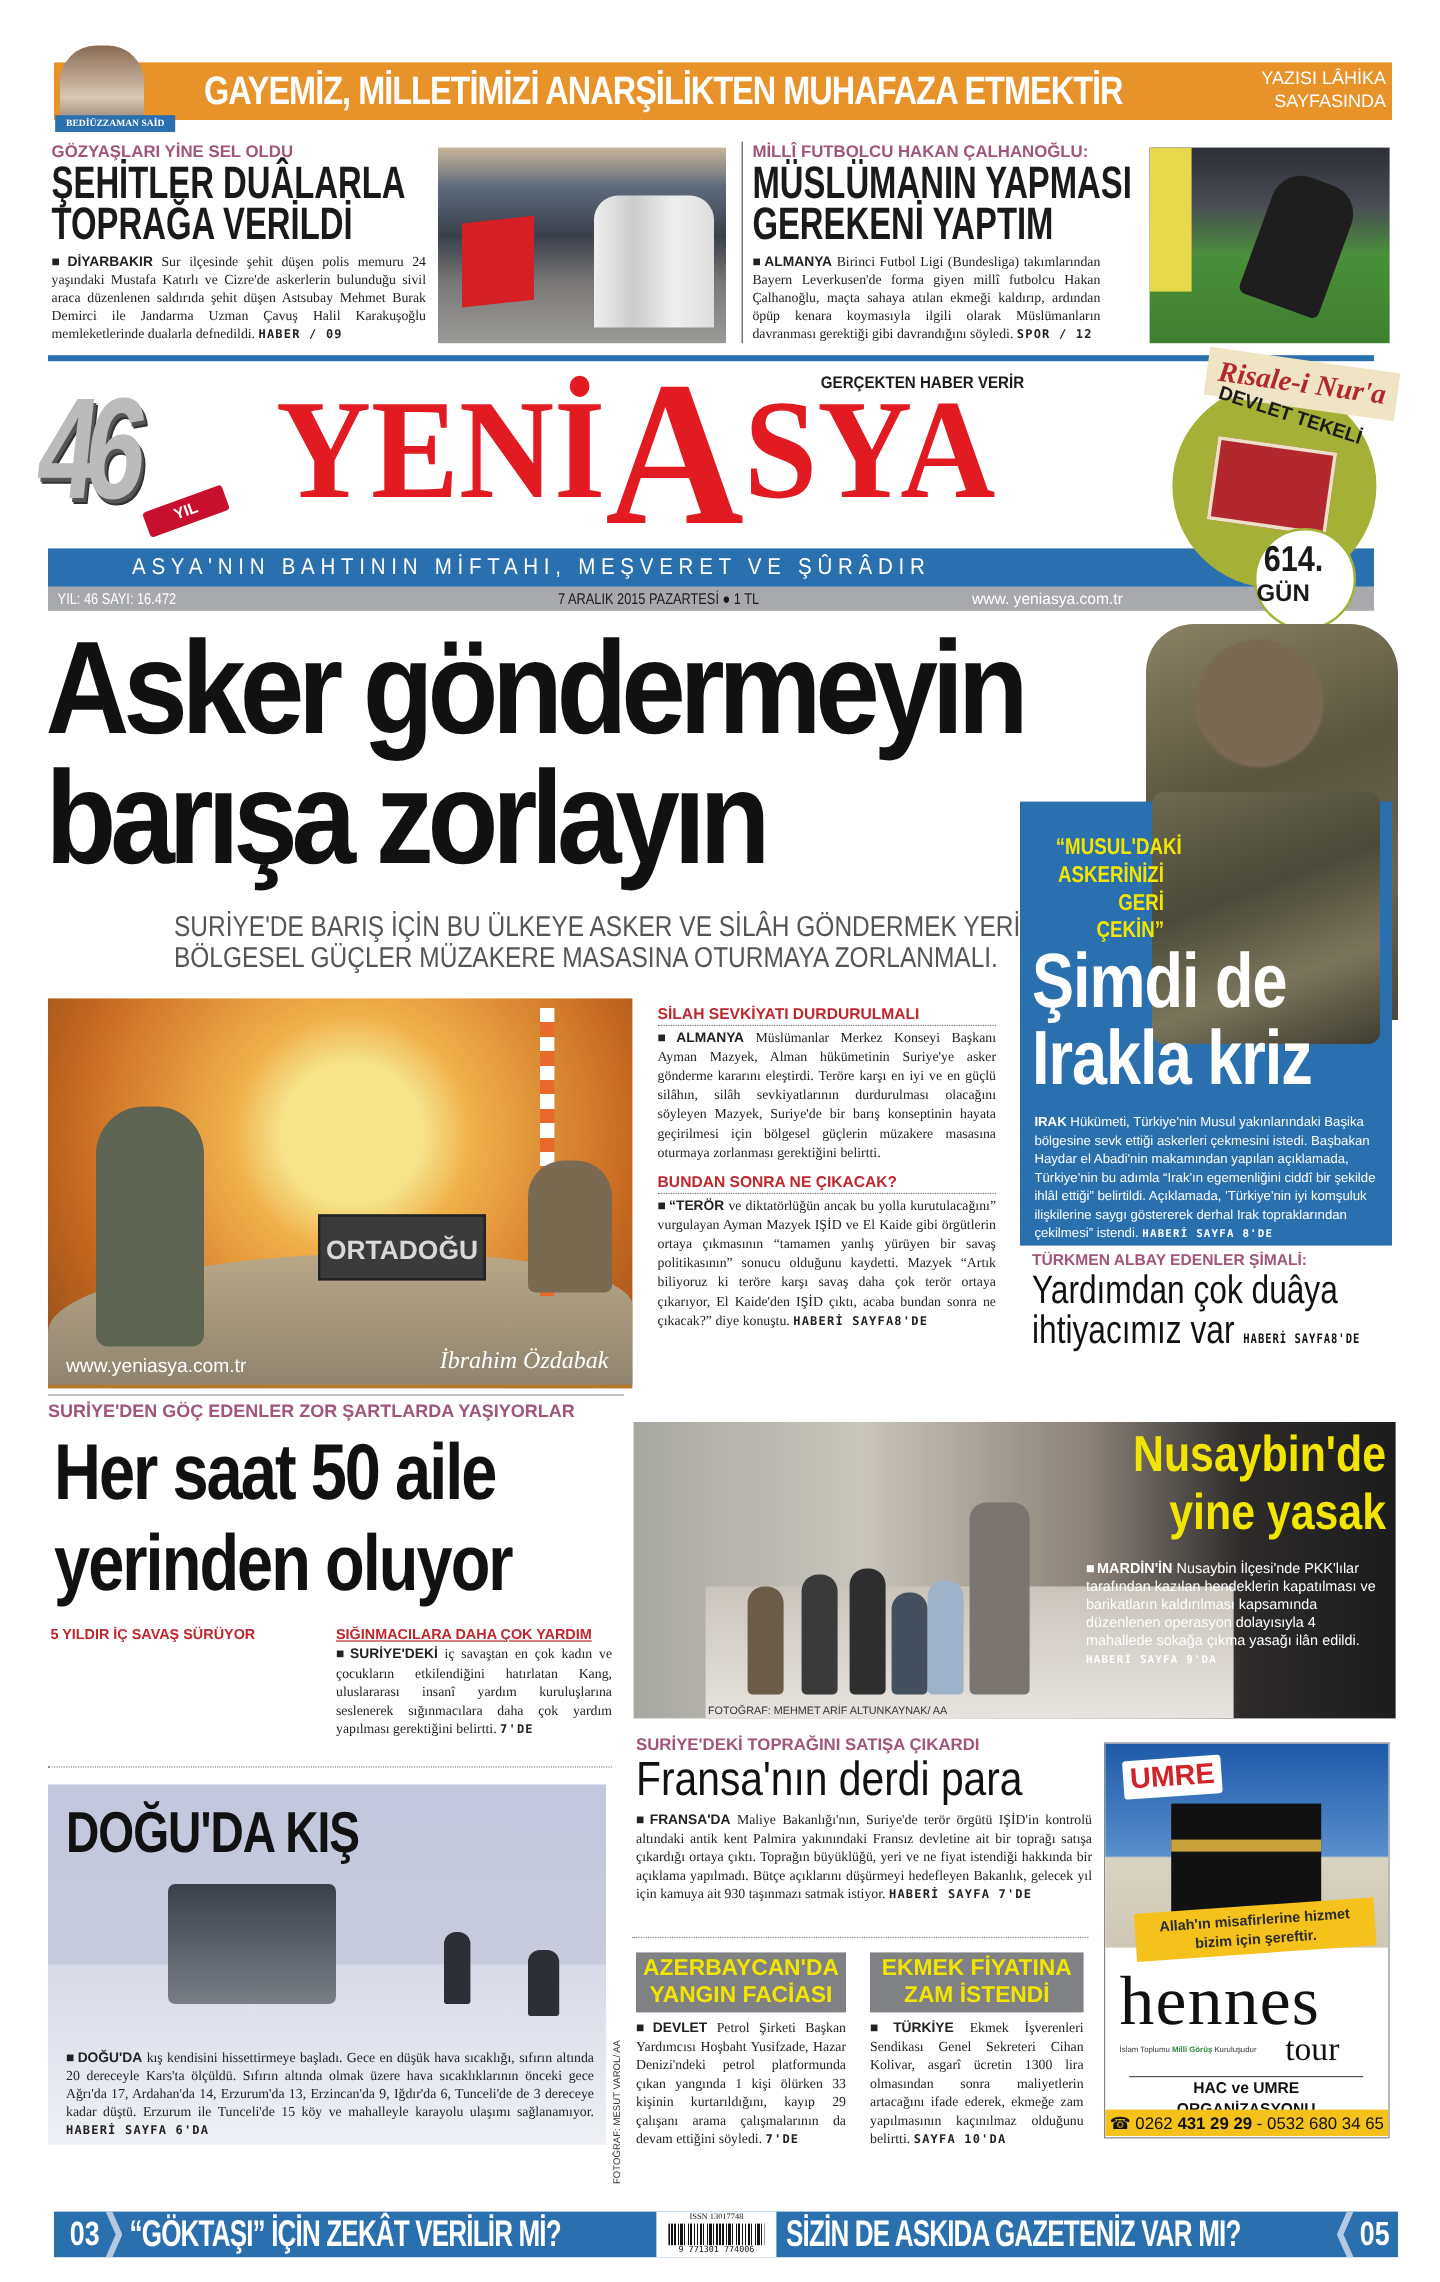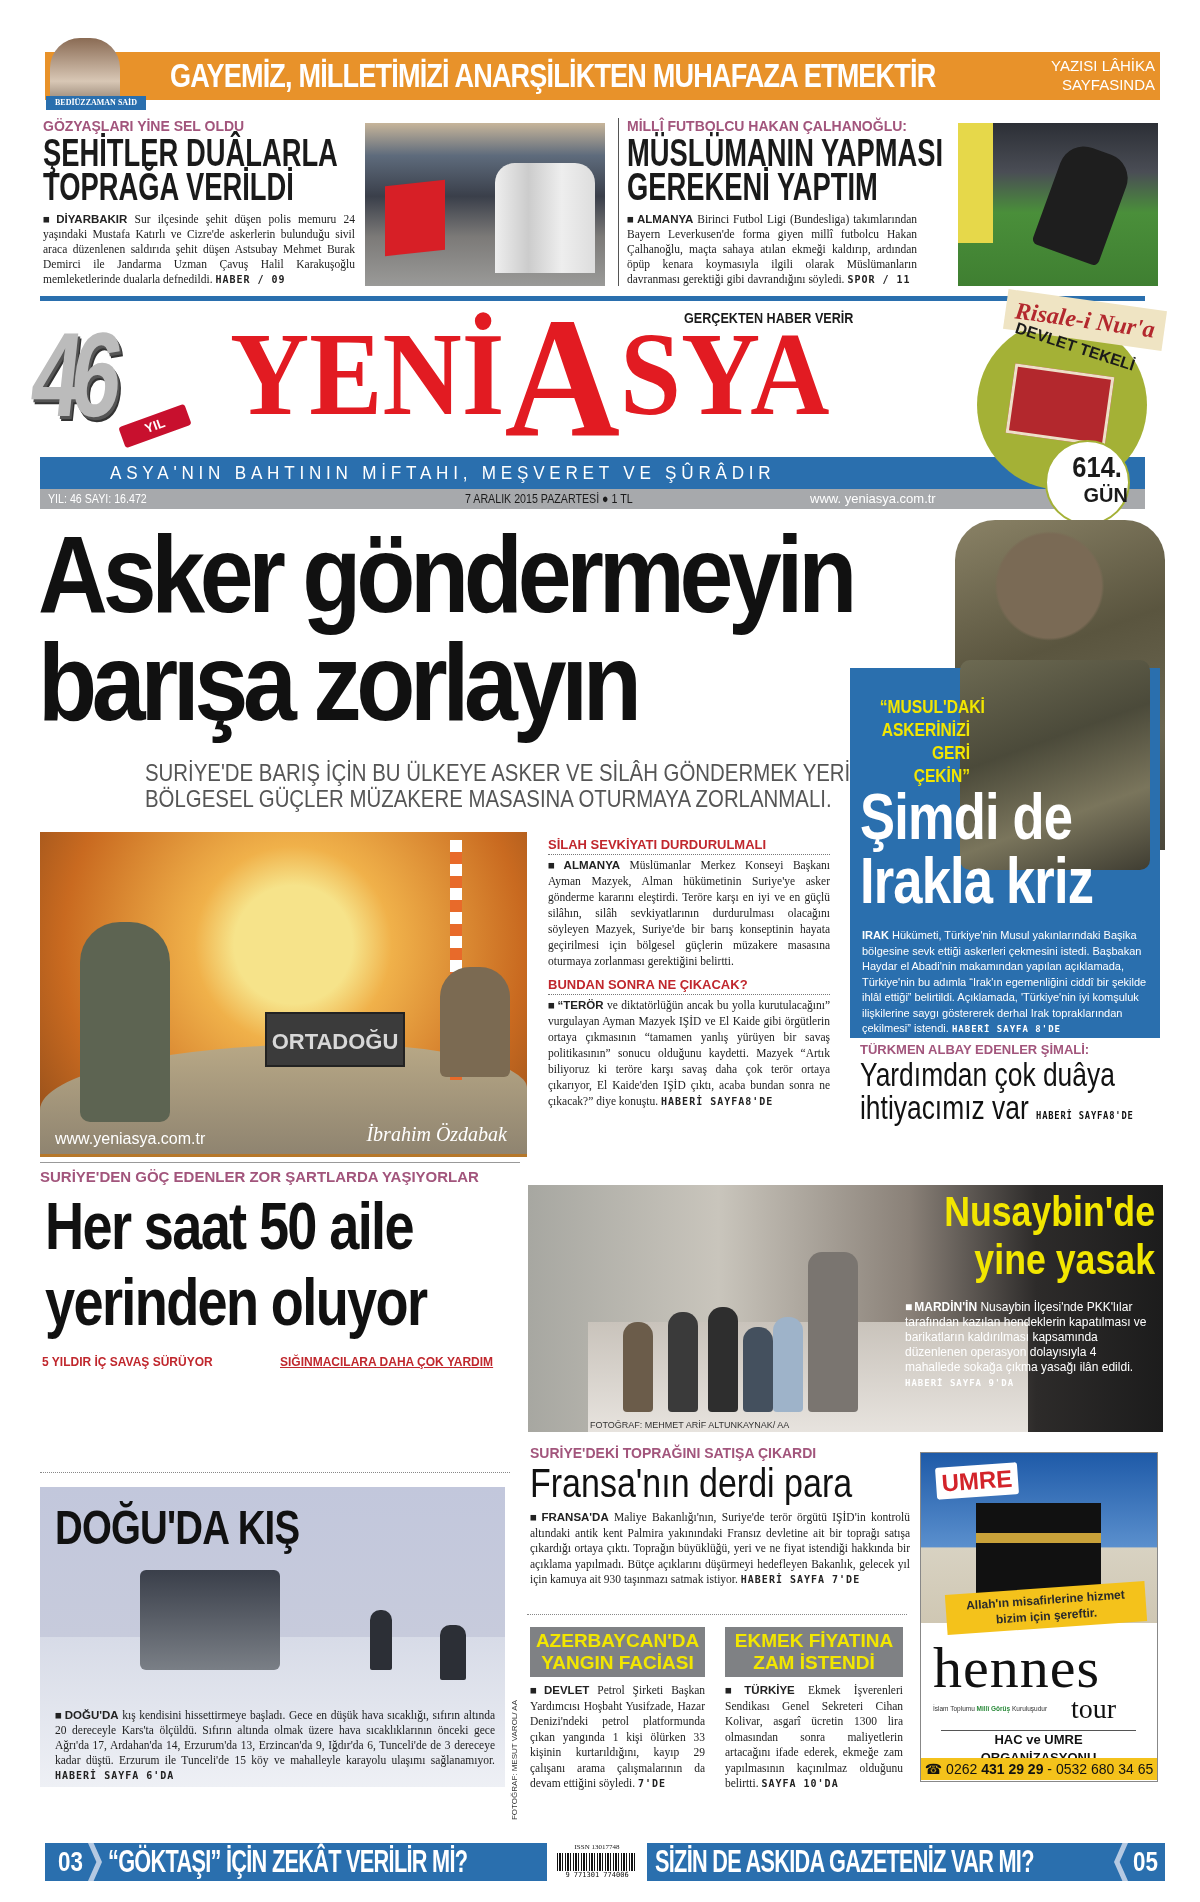--- a/index.html
+++ b/index.html
@@ -39,21 +39,21 @@
   #info-bar { left: 40px; top: 489px; width: 1105px; height: 20px; background: #a7a9ac; }
   #info-issue { left: 48px; top: 489px; line-height: 20px; color: #fff; font-size: 13px; transform: scaleX(0.82); transform-origin: left center; white-space: nowrap; }
   #info-date { left: 465px; top: 489px; line-height: 20px; color: #1a1a1a; font-size: 13px; transform: scaleX(0.82); transform-origin: left center; white-space: nowrap; }
   #info-web { left: 810px; top: 489px; line-height: 20px; color: #fff; font-size: 13px; white-space: nowrap; }
 
   #day-badge { left: 965px; top: 300px; width: 200px; height: 220px; }
   #day-badge .ring { position: absolute; left: 12px; top: 20px; width: 170px; height: 170px; border-radius: 50%; background: #a4b136; }
   #day-badge .book { position: absolute; left: 45px; top: 70px; width: 100px; height: 70px; background: #b3282d; border: 3px solid #ede0c8; transform: rotate(8deg); }
   #day-badge .scroll { position: absolute; left: 40px; top: 0; width: 160px; height: 40px; background: #efe4c3; transform: rotate(8deg); color: #b3282d; font-family: "Liberation Serif", serif; font-style: italic; font-weight: bold; font-size: 24px; text-align: center; line-height: 40px; }
   #day-badge .tekel { position: absolute; left: 40px; top: 38px; width: 140px; font-weight: bold; font-size: 16px; color: #1a1a1a; transform: rotate(18deg); text-align: center; }
-  #day-badge .circle { position: absolute; left: 80px; top: 140px; width: 85px; height: 85px; border-radius: 50%; background: #fff; border: 2px solid #a4b136; text-align: right; }
+  #day-badge .circle { position: absolute; left: 80px; top: 140px; width: 85px; height: 85px; border-radius: 50%; background: #fff; border: 2px solid #a4b136; text-align: left; }
   #day-badge .daynum { font-size: 30px; font-weight: bold; line-height: 34px; margin-top: 8px; transform: scaleX(0.85); color: #1a1a1a; }
   #day-badge .dayword { font-size: 20px; font-weight: bold; line-height: 22px; color: #1a1a1a; }
 
   
   #main-head { left: 38px; top: 520px; font-weight: bold; font-size: 110px; line-height: 108px; letter-spacing: -6px; color: #111; white-space: nowrap; transform: scaleX(0.88); transform-origin: left top; }
   #main-deck { left: 88px; top: 760px; width: 760px; text-align: center; font-size: 24px; line-height: 26px; color: #555; white-space: nowrap; transform: scaleX(0.85); transform-origin: center top; }
   #soldier { left: 955px; top: 520px; width: 210px; height: 330px; background: radial-gradient(circle at 45% 20%, #7a6a55 0 18%, transparent 19%), linear-gradient(160deg, #8a8266, #5a553f 40%, #6b6650 70%, #4a463a); border-radius: 40px 40px 0 0; }
 
   
   #cartoon { left: 40px; top: 832px; width: 487px; height: 325px; background: radial-gradient(circle at 52% 35%, #f6e38a 0 18%, #f0b14a 30%, #c96a20 70%, #8a4a1a 100%); overflow: hidden; border-bottom: 3px solid #b5772a; }
@@ -156,21 +156,21 @@
   <div style="position:absolute;left:130px;top:40px;width:100px;height:110px;background:linear-gradient(90deg,#eee,#ccc,#eee,#ddd);border-radius:20px 20px 0 0;"></div>
 </div>
 <div class="abs vsep" style="left:618px;top:118px;height:168px;"></div>
 <div class="abs" style="left:627px;top:118px;width:330px;">
   <div class="kicker">MİLLÎ FUTBOLCU HAKAN ÇALHANOĞLU:</div>
   <div class="big-head" style="font-size:38px;line-height:34px;transform:scaleX(0.72);margin-top:2px;">MÜSLÜMANIN YAPMASI</div>
   <div class="big-head" style="font-size:38px;line-height:34px;transform:scaleX(0.72);">GEREKENİ YAPTIM</div>
   <div class="body-txt" style="margin-top:8px;width:290px;font-size:11.5px;line-height:15px;">
     <span class="lead">ALMANYA</span>
     <span>Birinci Futbol Ligi (Bundesliga) takımlarından Bayern Leverkusen'de forma giyen millî futbolcu Hakan Çalhanoğlu, maçta sahaya atılan ekmeği kaldırıp, ardından öpüp kenara koymasıyla ilgili olarak Müslümanların davranması gerektiği gibi davrandığını söyledi.</span>
-    <span class="ref">SPOR / 11</span>
+    <span class="ref">SPOR / 12</span>
   </div>
 </div>
 <div class="abs photo" style="left:958px;top:123px;width:200px;height:163px;background:linear-gradient(180deg,#2c2f36 0%,#4a4d55 30%,#4a8f3a 55%,#3f7f31 100%);">
   <div style="position:absolute;left:0;top:0;width:35px;height:120px;background:#e6d84a;"></div>
   <div style="position:absolute;left:90px;top:25px;width:70px;height:110px;background:#1e1e1e;border-radius:25px 25px 6px 6px;transform:rotate(20deg);"></div>
 </div>
 
 <div class="abs" id="masthead-rule"></div>
 <div class="abs" id="mast-46">
   <div class="num">46</div>
@@ -257,20 +257,25 @@
 <div class="abs" id="hs-kicker">SURİYE'DEN GÖÇ EDENLER ZOR ŞARTLARDA YAŞIYORLAR</div>
 <div class="abs" id="hs-head">
   <div>Her saat 50 aile</div>
   <div>yerinden oluyor</div>
 </div>
 <div class="abs" style="left:42px;top:1355px;width:225px;">
   <div class="kicker-red" style="font-size:12px;">5 YILDIR İÇ SAVAŞ SÜRÜYOR</div>
 </div>
 <div class="abs" style="left:280px;top:1355px;width:230px;">
   <div class="kicker-red" style="font-size:12px;text-decoration:underline;">SIĞINMACILARA DAHA ÇOK YARDIM</div>
+  <div class="body-txt" style="font-size:11.5px;line-height:15.5px;margin-top:3px;">
+    <span class="lead">SURİYE'DEKİ</span>
+    <span>iç savaştan en çok kadın ve çocukların etkilendiğini hatırlatan Kang, uluslararası insanî yardım kuruluşlarına seslenerek sığınmacılara daha çok yardım yapılması gerektiğini belirtti.</span>
+    <span class="ref">7'DE</span>
+  </div>
 </div>
 <div class="abs" style="left:40px;top:1472px;width:470px;border-top:1px dotted #888;"></div>
 
 <div class="abs" id="nus-photo">
   <div class="walk"></div>
   <div class="p" style="left:95px;height:90px;background:#6b5c4a;"></div>
   <div class="p" style="left:140px;height:100px;"></div>
   <div class="p" style="left:180px;height:105px;background:#2e2e2e;"></div>
   <div class="p" style="left:215px;height:85px;background:#44505e;"></div>
   <div class="p" style="left:245px;height:95px;background:#9eb3c9;"></div>

